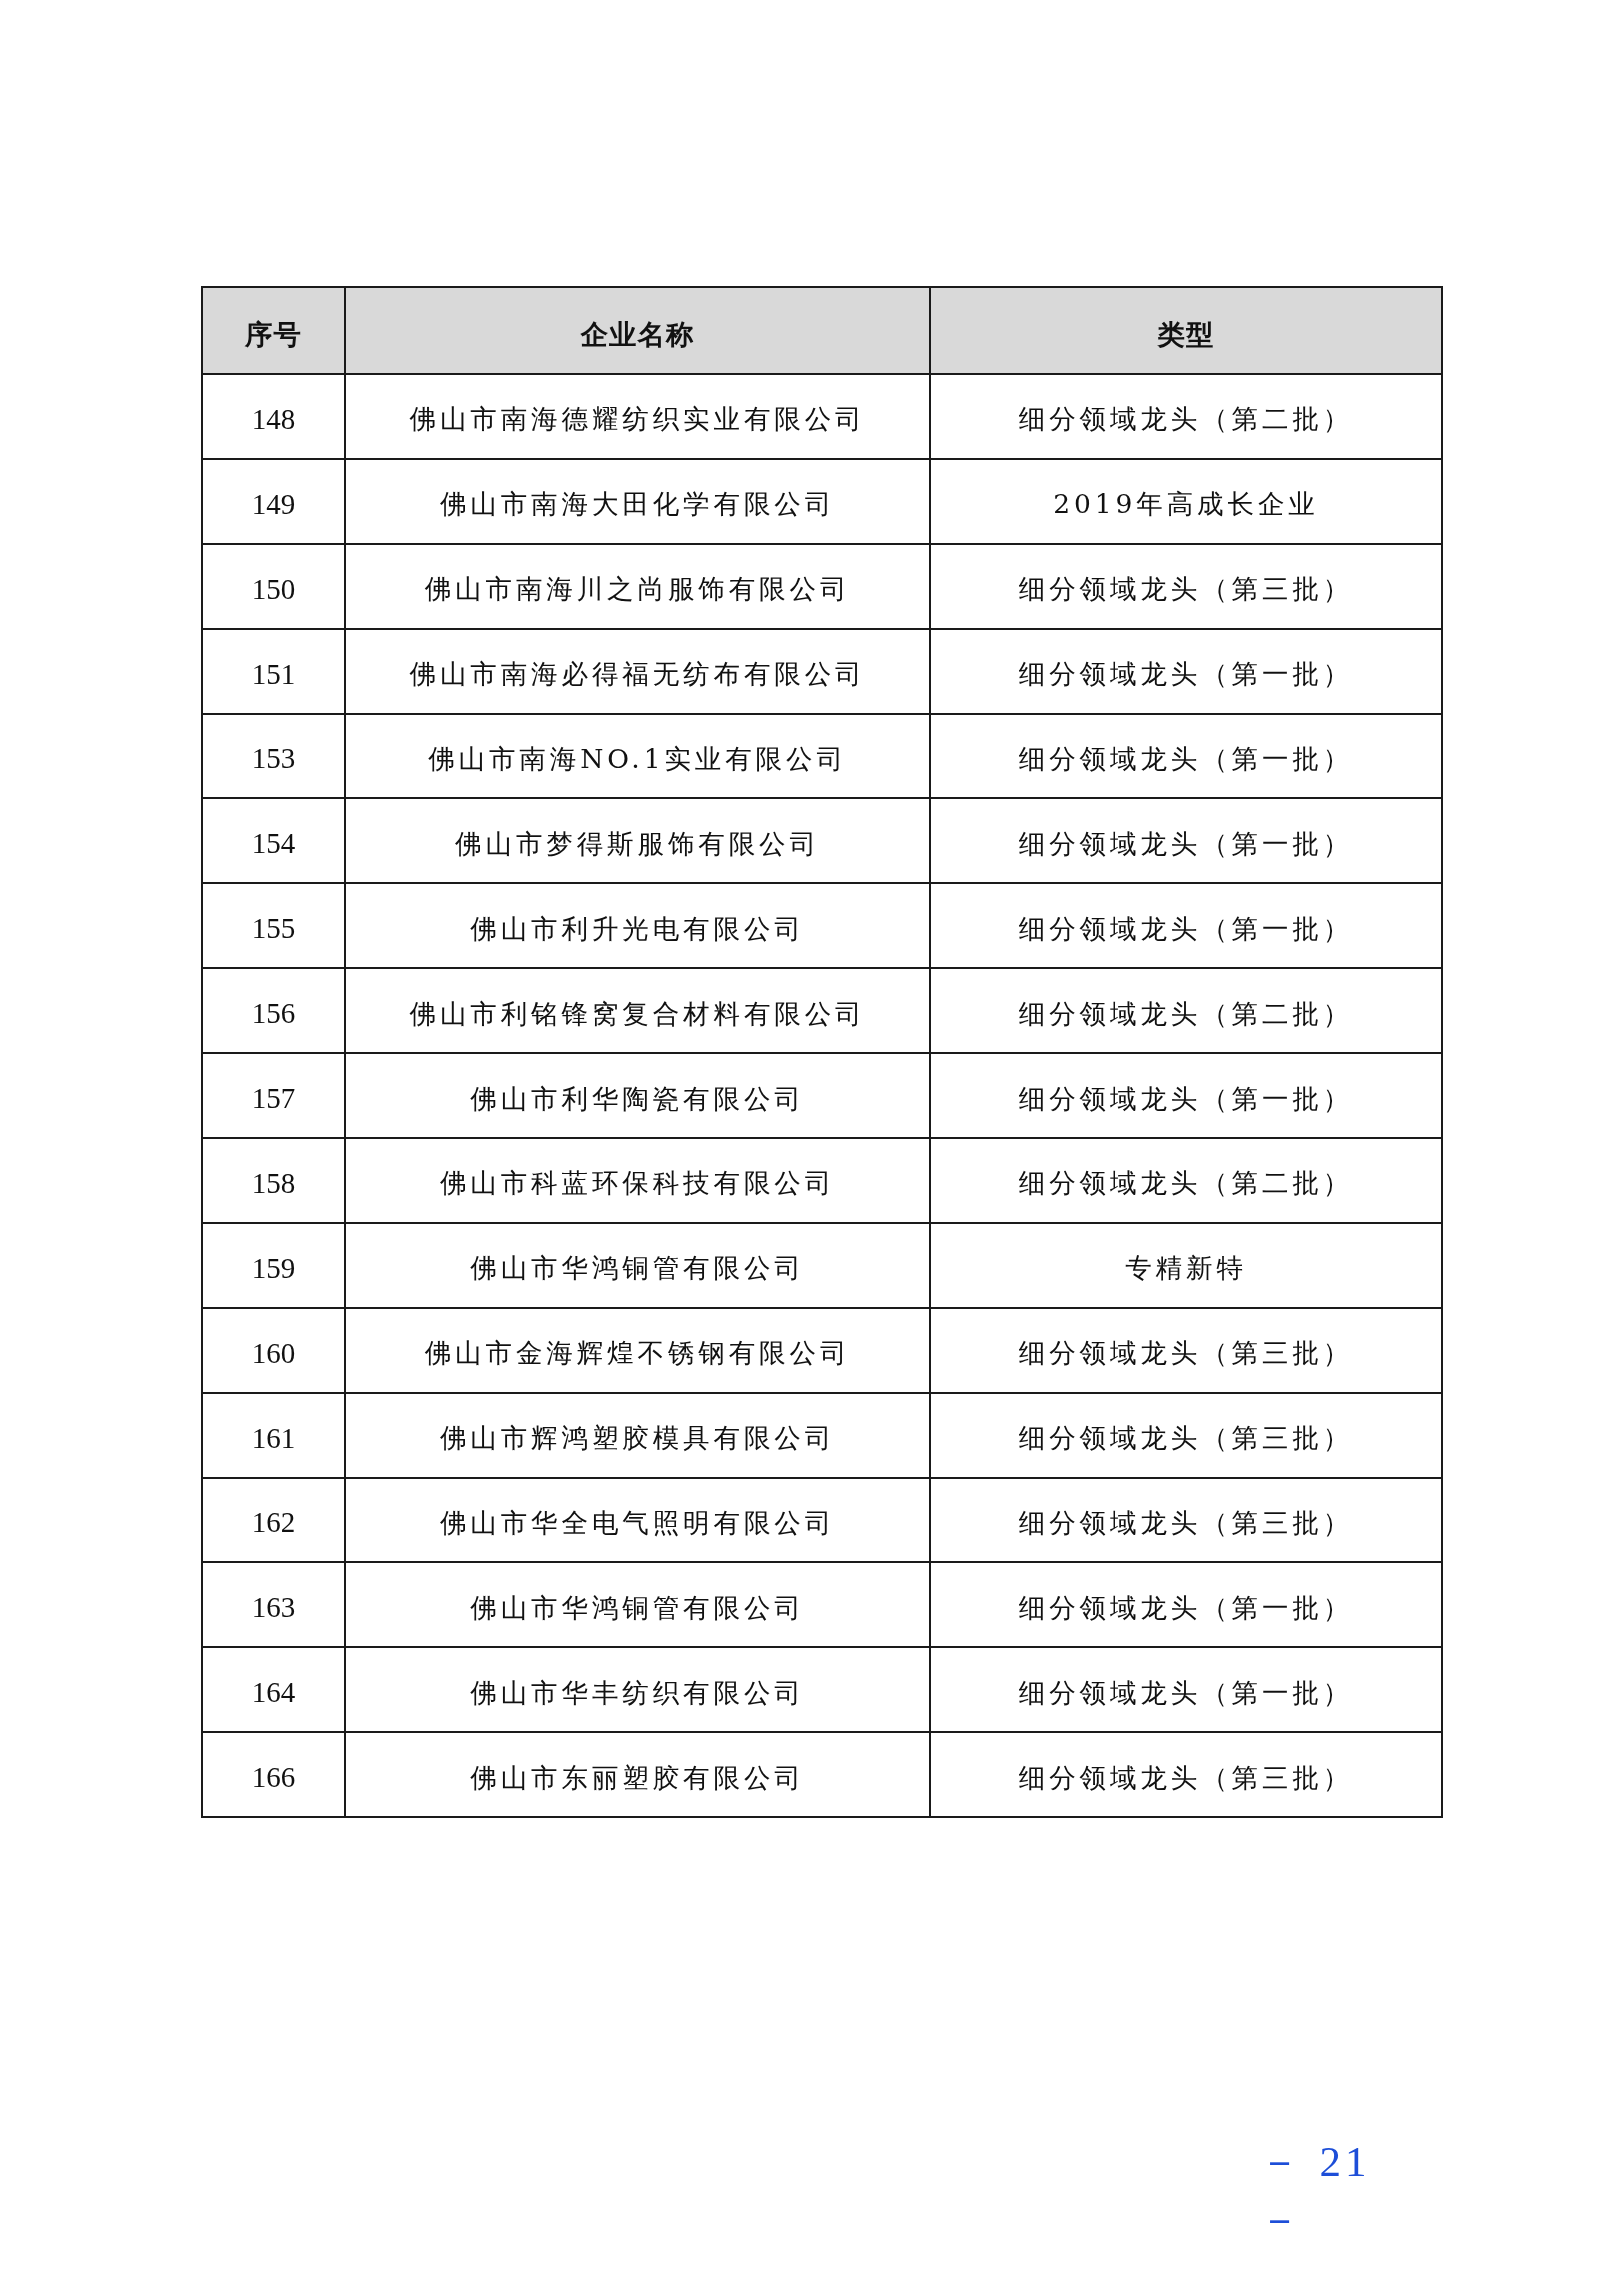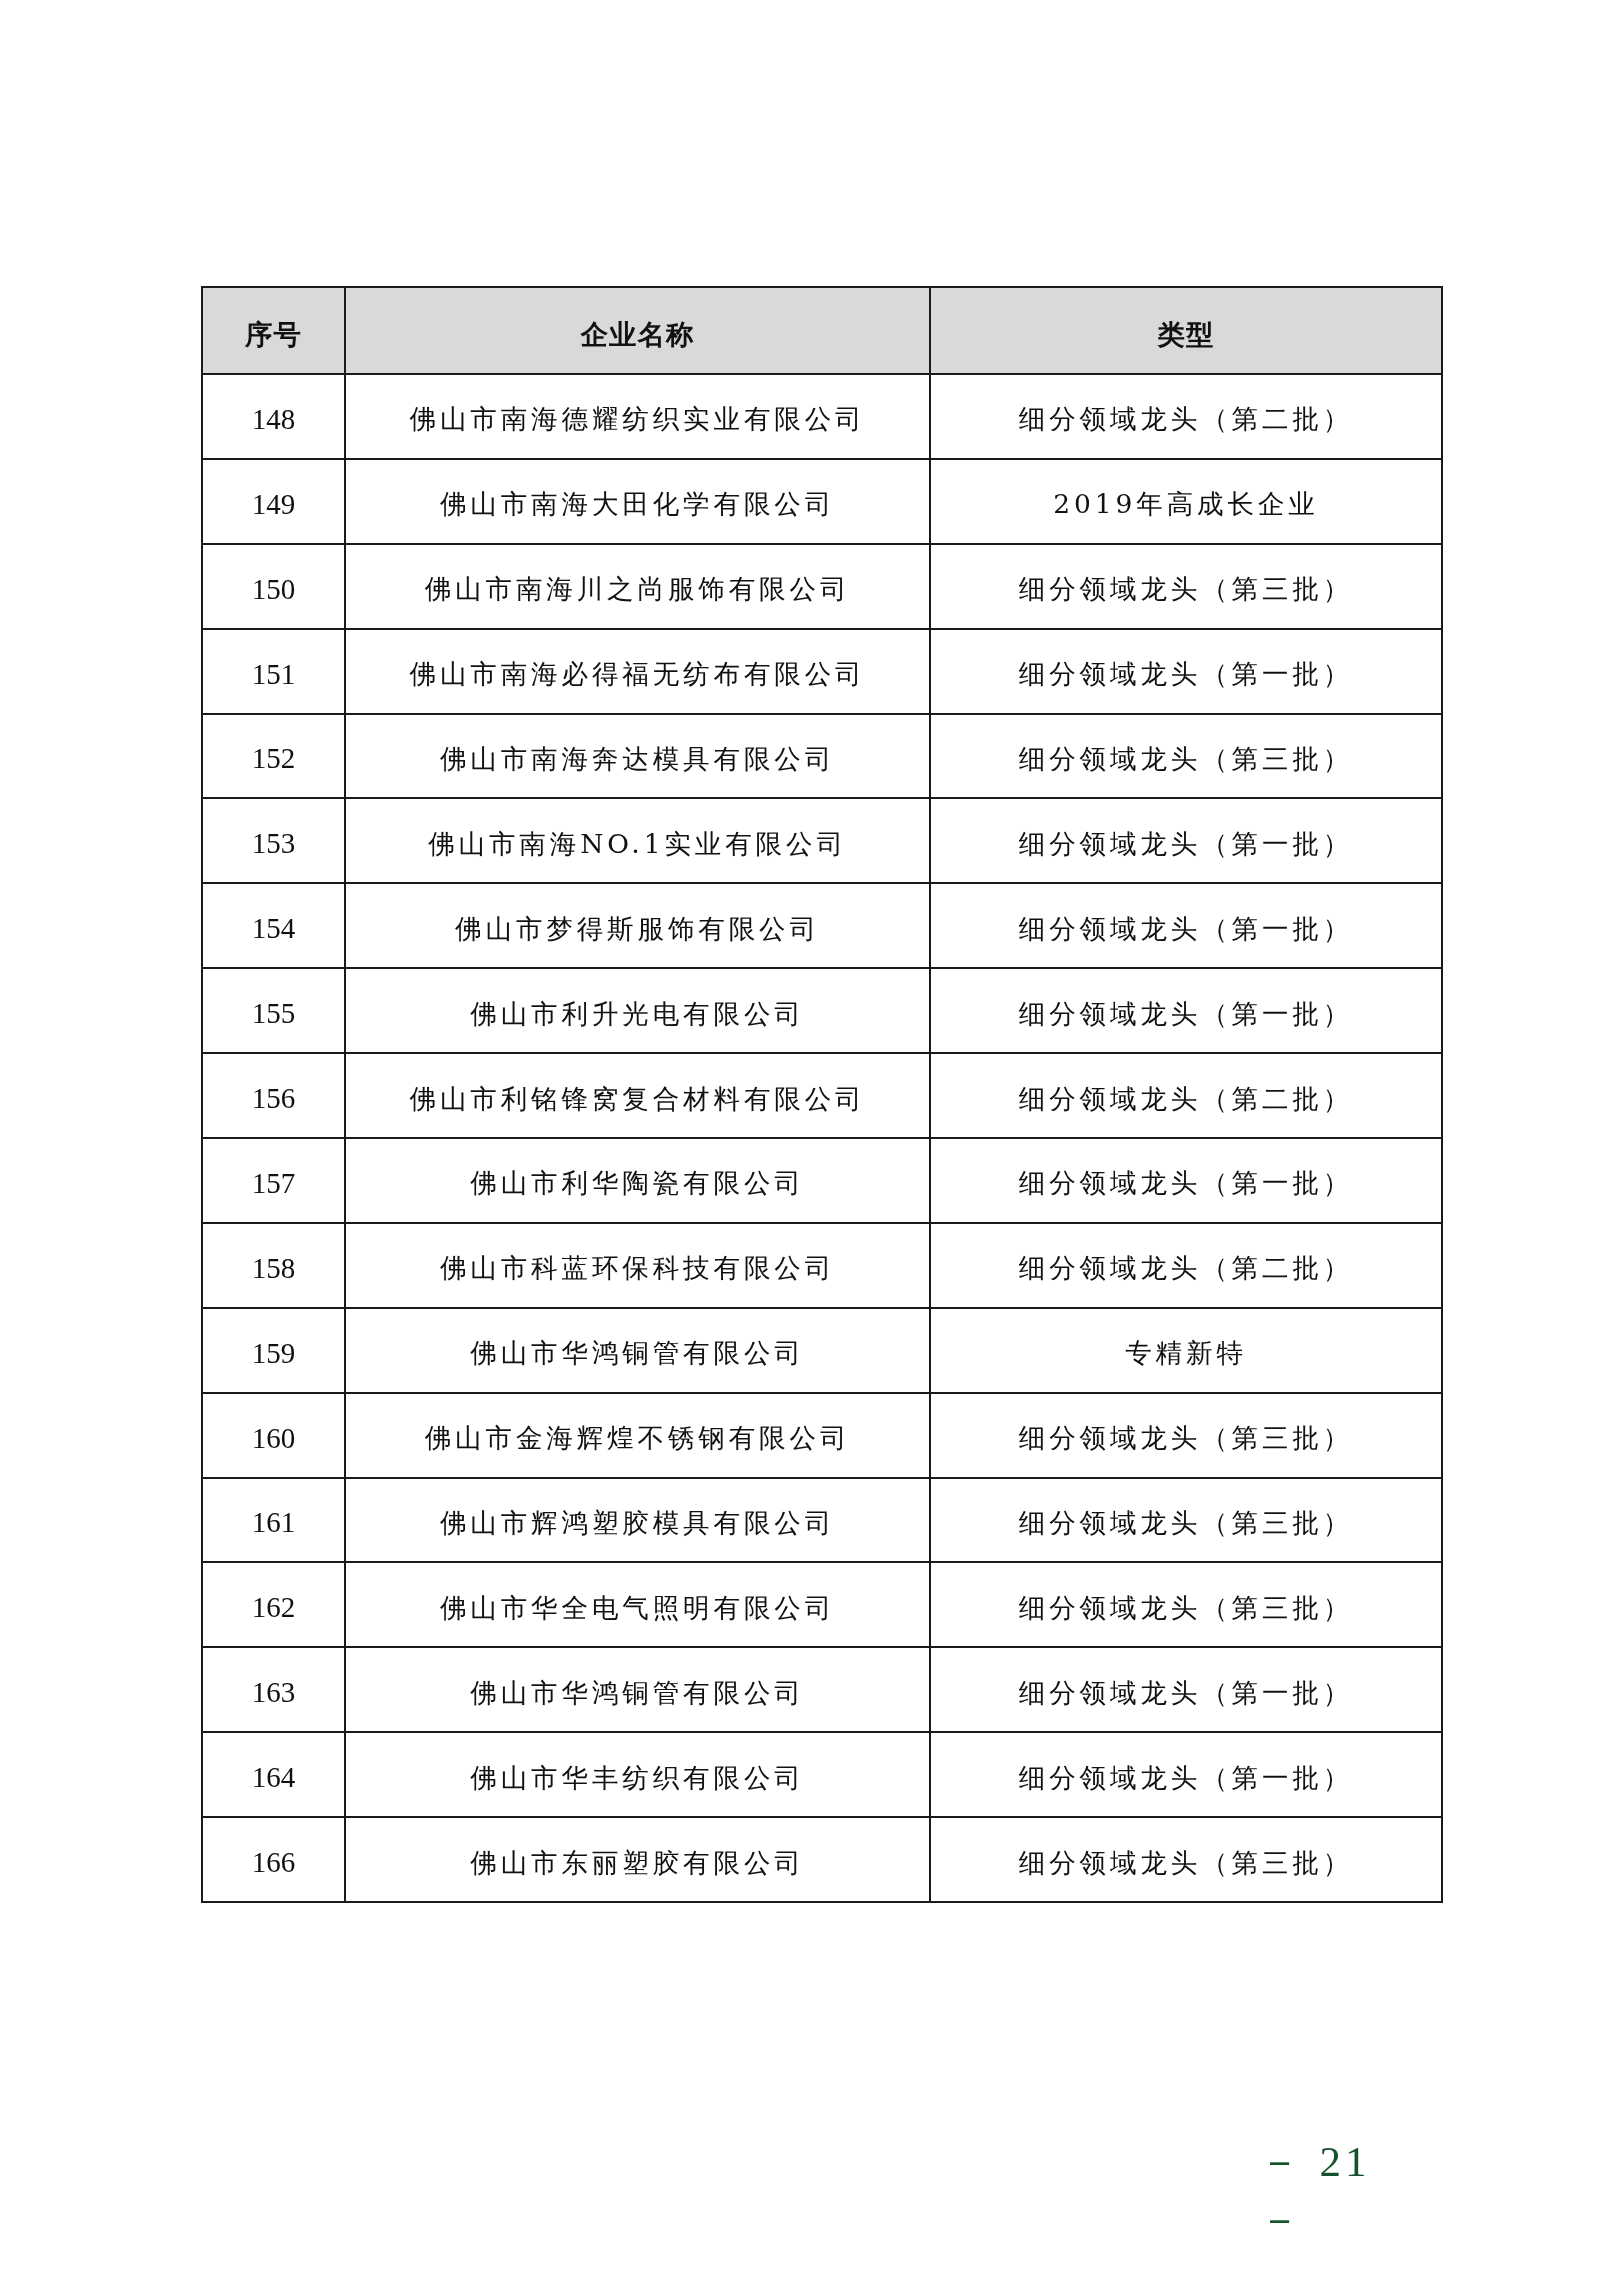--- a/index.html
+++ b/index.html
@@ -21,21 +21,21 @@
       height: 77px; padding-top: 5.9px;
       font-family: "DejaVu Serif", "Liberation Serif", serif; font-size: 26.5px;
     }
     .page-table td.num { font-family: "Liberation Serif", serif; font-size: 29px; }
     .page-table td.name, .page-table td.type { letter-spacing: 3.9px; }
     .col-num { width: 143px; }
     .col-name { width: 585px; }
     .col-type { width: 512px; }
     .page-number {
       position: absolute; left: 1258px; top: 2133px; width: 157px;
-      font-family: "Liberation Serif", serif; font-size: 43px; color: #14532d;
+      font-family: "Liberation Serif", serif; font-size: 43px; color: #1d4ed8;
       letter-spacing: 3.9px;
     }
   </style>
 </head>
 <body>
 
 <table class="page-table">
   <colgroup>
     <col class="col-num">
       <col class="col-name">
@@ -61,25 +61,20 @@
       </tr>
       <tr>
         <td class="num">150</td>
         <td class="name">佛山市南海川之尚服饰有限公司</td>
         <td class="type">细分领域龙头（第三批）</td>
       </tr>
       <tr>
         <td class="num">151</td>
         <td class="name">佛山市南海必得福无纺布有限公司</td>
         <td class="type">细分领域龙头（第一批）</td>
-      </tr>
-      <tr>
-        <td class="num">152</td>
-        <td class="name">佛山市南海奔达模具有限公司</td>
-        <td class="type">细分领域龙头（第三批）</td>
       </tr>
       <tr>
         <td class="num">153</td>
         <td class="name">佛山市南海NO.1实业有限公司</td>
         <td class="type">细分领域龙头（第一批）</td>
       </tr>
       <tr>
         <td class="num">154</td>
         <td class="name">佛山市梦得斯服饰有限公司</td>
         <td class="type">细分领域龙头（第一批）</td>

